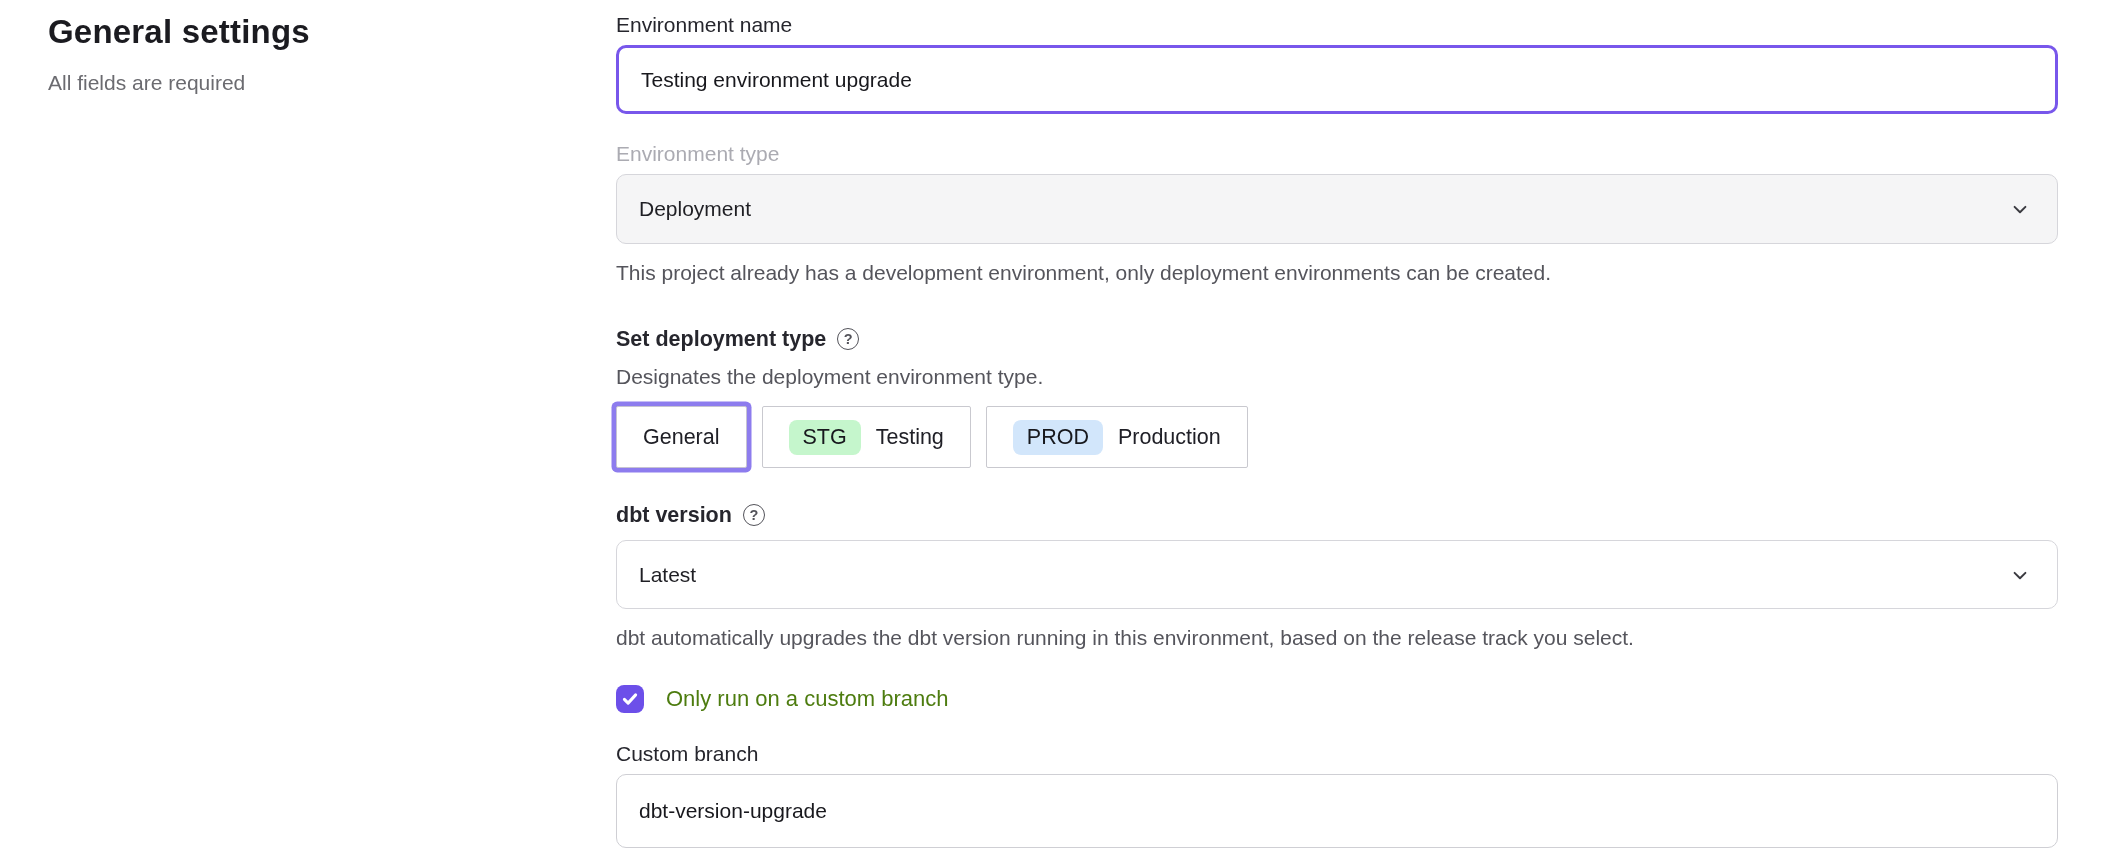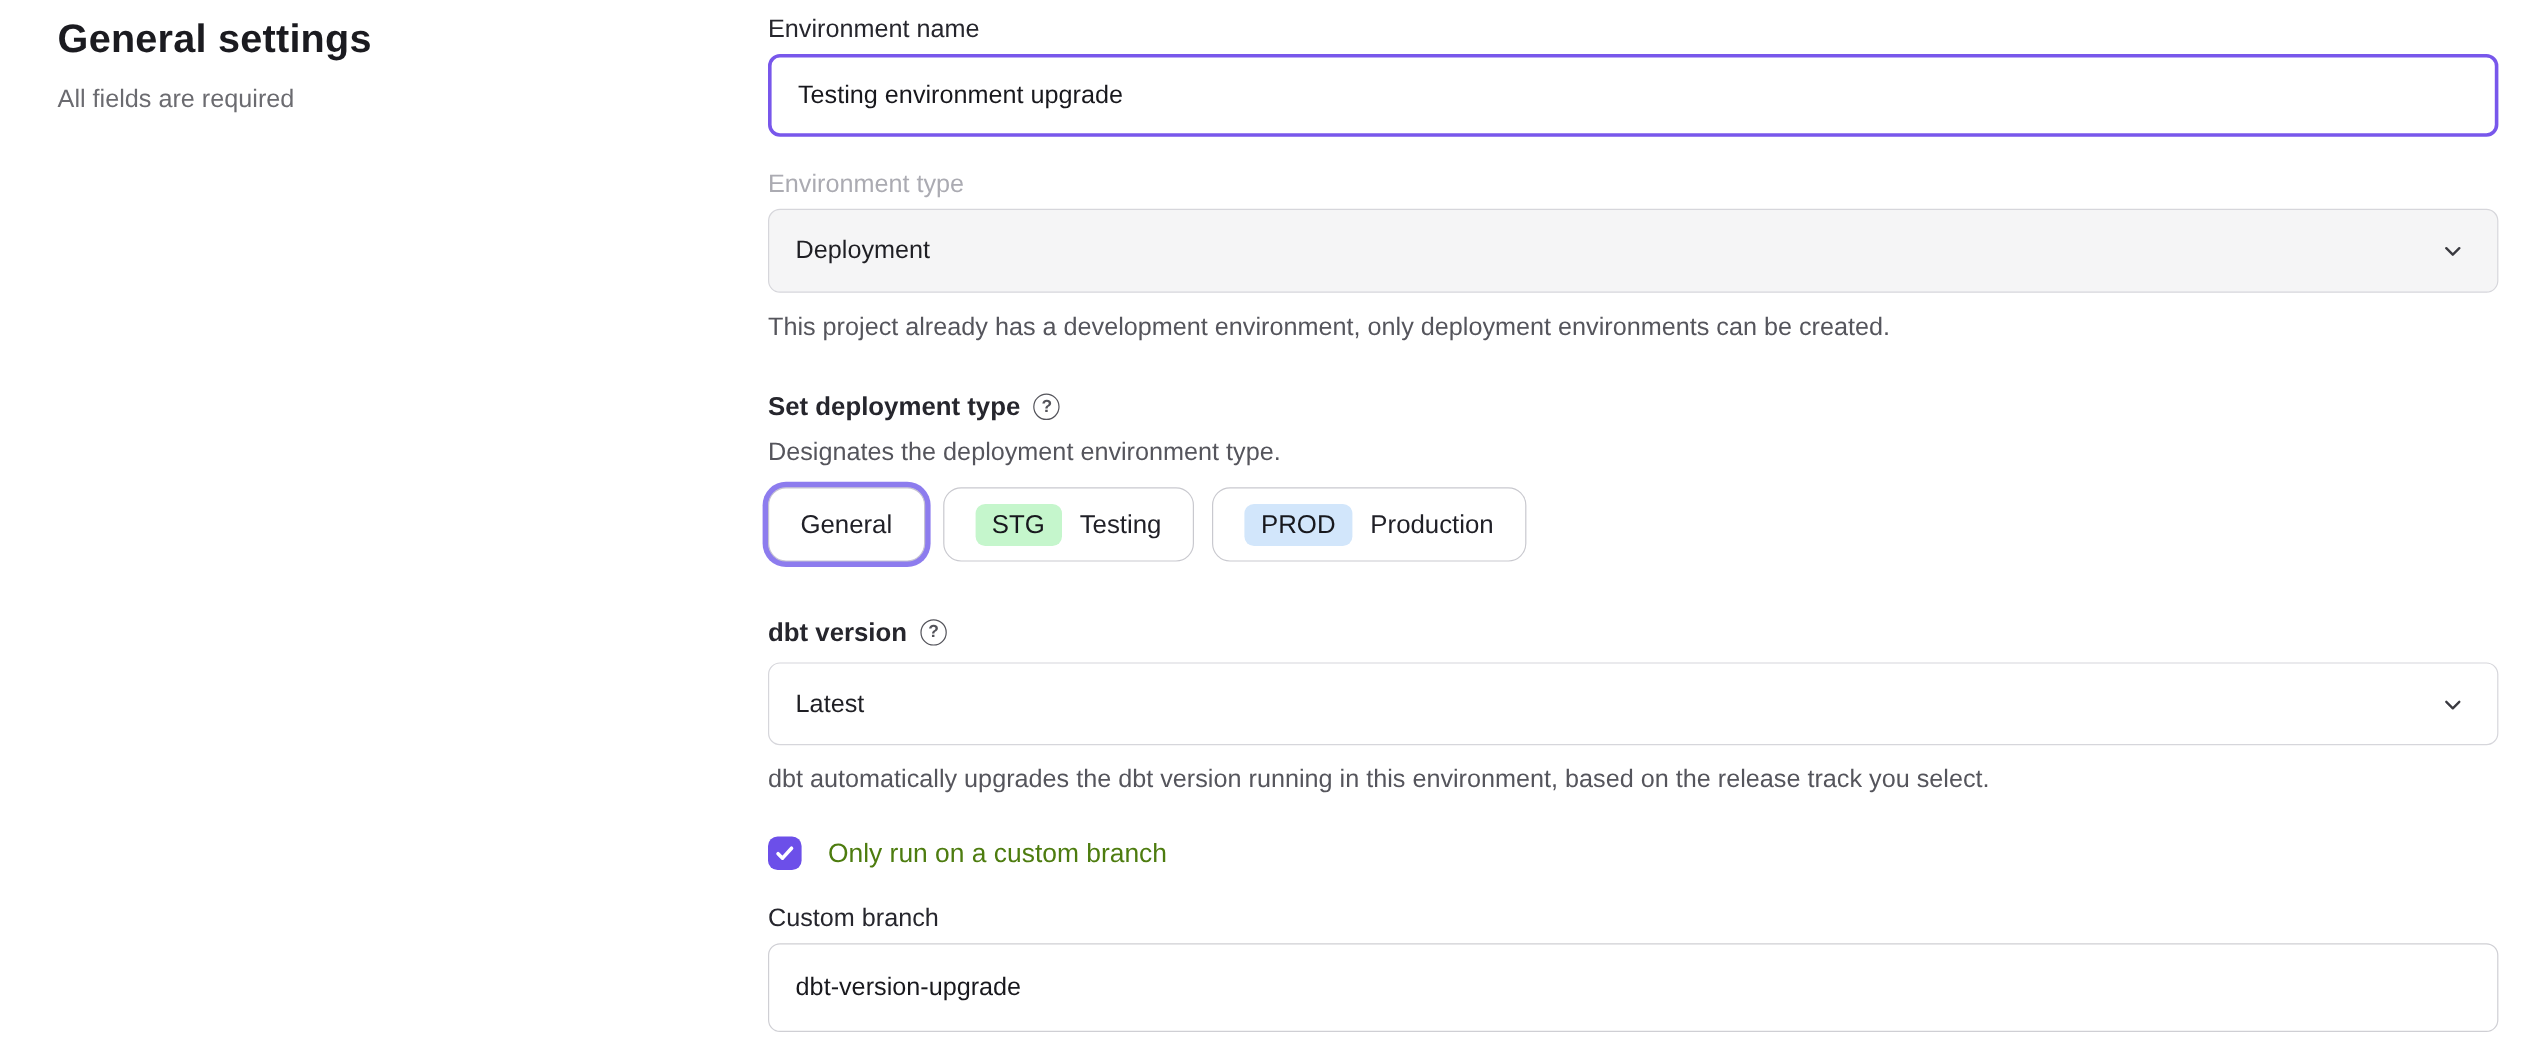--- a/index.html
+++ b/index.html
@@ -3,21 +3,21 @@
 <meta charset="utf-8">
 <style>
   * { margin:0; padding:0; box-sizing:border-box; }
   html,body { width:2116px; height:864px; background:#ffffff; overflow:hidden;
               font-family:"Liberation Sans", sans-serif; }
 
   .left-col { position:absolute; left:18px; top:12px; width:560px;margin-left:30px; }
   .page-title { font-size:33px; font-weight:700; color:#1b1b20; line-height:40px; letter-spacing:.2px; }
   .page-subtitle { margin-top:19px; font-size:21px; color:#6b6b70; line-height:24px; }
 
-  .form-col { position:absolute; left:640px; top:14px; width:1442px; }
+  .form-col { position:absolute; left:616px; top:14px; width:1442px; }
 
   .field-label { font-size:21px; color:#26262d; line-height:22px; margin-bottom:9px; }
   .field-label.disabled { color:#ababb2; }
   .field-label.bold { font-weight:700; font-size:21.5px; display:flex; align-items:center; gap:11px; }
 
   .help-icon { width:22px; height:22px; border:1.7px solid #53535a; border-radius:50%;
                color:#53535a; font-size:14.5px; font-weight:700; display:inline-flex;
                align-items:center; justify-content:center; flex:0 0 auto; }
 
   .text-input { width:100%; height:69px; border:1.5px solid #cfcfd4; border-radius:10px;
@@ -30,37 +30,37 @@
             padding:0 24px 0 22px; cursor:pointer; }
   .select.disabled { background:#f5f5f6; }
   .select .select-value { font-size:21px; color:#1f1f24; }
   .chevron { width:26px; height:26px; flex:0 0 auto; }
 
   .helper-text { margin-top:18px; font-size:21px; color:#55555c; line-height:22px; }
 
   .section-desc { margin-top:16px; font-size:21px; color:#55555c; line-height:22px; }
 
   .btn-row { margin-top:18px; display:flex; align-items:center; }
-  .type-btn { height:62px; border:1.5px solid #c9c9cf; border-radius:15px; background:#fff;
+  .type-btn { height:62px; border:1.5px solid #c9c9cf; border-radius:2px; background:#fff;
               display:inline-flex; align-items:center; padding:0 26px; gap:15px;
               font-size:21.5px; color:#202027; cursor:pointer;
               font-family:"Liberation Sans", sans-serif; }
   .type-btn.selected { box-shadow:0 0 0 4.5px #8d7cee; border-color:#c6c3d2; }
   .type-btn + .type-btn { margin-left:15px; }
   .env-badge { border-radius:8px; padding:5px 14px; font-size:21.5px; font-weight:500; color:#17181d; }
 
   .checkbox-row { margin-top:36px; display:flex; align-items:center; gap:22px; }
   .checkbox { width:28px; height:28px; border-radius:8px; background:#6c4fe9;
               display:flex; align-items:center; justify-content:center; cursor:pointer; flex:0 0 auto; }
   .checkbox svg { width:18px; height:18px; }
   .checkbox-label { font-size:22px; font-weight:400; color:#4d7c0f; cursor:pointer; }
 
   .m-env-type { margin-top:29px; }
   .m-section { margin-top:44px; }
-  .m-dbt { margin-top:48px;text-align:center; }
+  .m-dbt { margin-top:36px;text-align:center; }
   .m-custom-branch { margin-top:30px; }
   .m-select-gap { margin-top:14px;text-align:center; }
 </style>
 </head>
 <body>
 
 <div class="left-col">
   <div class="page-title">General settings</div>
   <div class="page-subtitle">All fields are required</div>
 </div>

